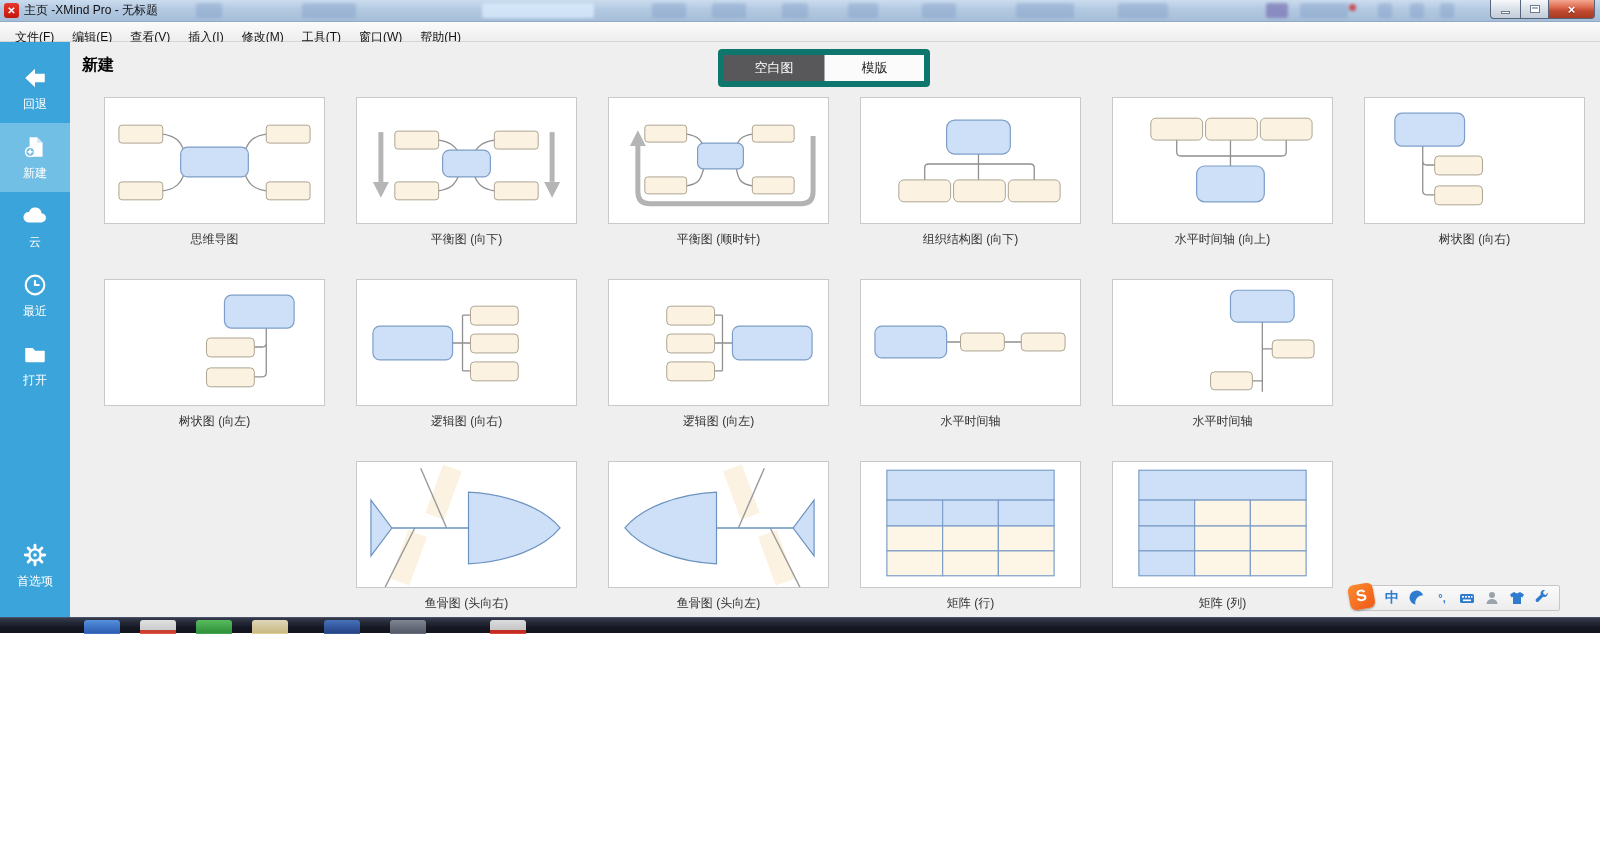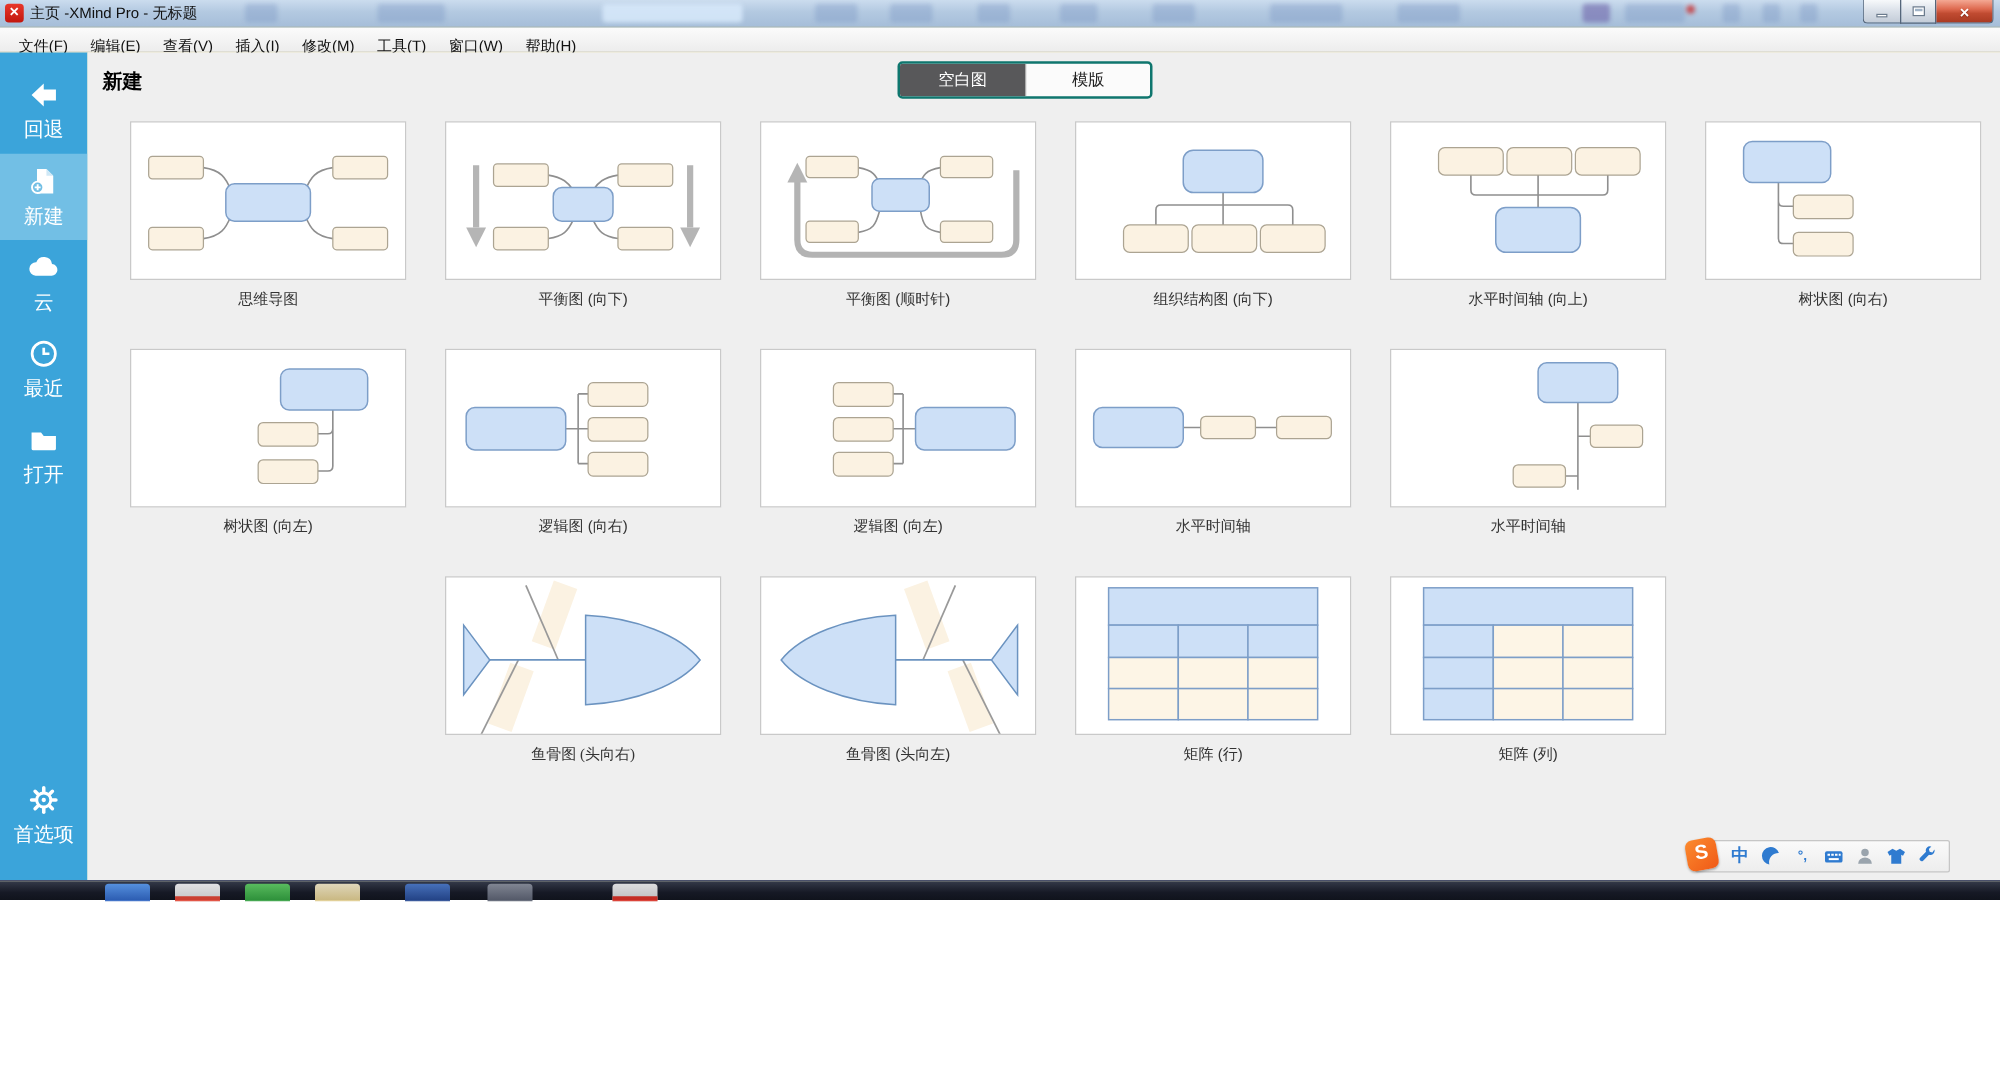--- a/index.html
+++ b/index.html
@@ -1,17 +1,17 @@
 <!DOCTYPE html>
 <html><head>
 <meta charset="utf-8">
 <style>
   * { margin:0; padding:0; box-sizing:border-box; }
   html,body { width:1600px; height:868px; overflow:hidden; font-family:"Liberation Sans", sans-serif; }
-  .screen { position:relative; width:1600px; height:720px; background:#fef9c3; }
+  .screen { position:relative; width:1600px; height:633px; background:#a21caf; }
 
   
   .titlebar { position:relative; height:22px; background:linear-gradient(180deg,#CBDCEE 0%,#B3C9E1 45%,#A6BED9 100%); border-bottom:1px solid #93AAC4; display:flex; align-items:center; padding-left:4px; overflow:hidden; }
   .ghost { position:absolute; top:3px; height:15px; border-radius:3px; background:rgba(110,140,190,.30); filter:blur(1.5px); }
   .ghost.bright { background:rgba(215,233,250,.85); }
   .ghost.dot { background:rgba(200,40,40,.75); border-radius:50%; }
   .ghost.purple { background:rgba(110,100,170,.6); }
   .app-icon { width:15px; height:15px; border-radius:3px; background:linear-gradient(#E8372B,#C2170D); position:relative; flex:0 0 auto; margin-right:5px; z-index:2; }
   .app-icon::before { content:"✕"; position:absolute; left:0; top:0; width:15px; height:15px; color:#fff; font-size:10px; line-height:15px; text-align:center; font-weight:bold; }
   .title-text { font-size:12px; color:#111; z-index:2; }
@@ -26,39 +26,39 @@
   .glyph-close { color:#fff; font-size:13px; font-weight:bold; text-shadow:0 1px 1px #7c2413; line-height:17px; }
 
   
   .menubar { height:20px; background:linear-gradient(#FBFBFB,#EDEDED); border-bottom:1px solid #D6D6D6; display:flex; align-items:center; padding-left:6px; }
   .menu-item { font-size:12px; color:#111; padding:0 9px; line-height:20px; cursor:default;margin-top:10px; }
 
   
   .main { position:absolute; top:42px; left:0; right:0; bottom:16px; display:flex; }
   .sidebar { position:relative; width:70px; background:#3BA4DA; flex:0 0 auto; }
   .side-item { width:70px; height:69px; display:flex; flex-direction:column; align-items:center; justify-content:center; color:#fff; cursor:pointer; }
-  .side-item .lbl { font-size:16px; margin-top:5px; }
+  .side-item .lbl { font-size:12px; margin-top:5px; }
   .side-item.active { background:#72BFE5; }
   .side-item.first { margin-top:12px; }
   .side-prefs { position:absolute; bottom:17px; left:0; }
 
   .content { position:relative; flex:1; background:#EFEFEF; overflow:hidden; }
   .content-header { position:relative; height:55px; }
   .page-title { position:absolute; left:12px; top:13px; font-size:16px; font-weight:bold; color:#000; }
-  .tabgroup { position:absolute; left:648px; top:7px; display:flex; border:2px solid #0f766e; border-radius:4px; overflow:hidden; background:#FBFBFB; }
+  .tabgroup { position:absolute; left:648px; top:7px; display:flex; border:6px solid #0f766e; border-radius:4px; overflow:hidden; background:#FBFBFB; }
   .tab { width:100px; height:26px; line-height:26px; text-align:center; font-size:13px; color:#222; cursor:pointer; }
   .tab.selected { background:#58585A; color:#fff; }
   .tab + .tab { border-left:1px solid #ACACAC; }
 
   .grid { margin-left:34px; display:grid; grid-template-columns:repeat(6,221px); column-gap:21px; row-gap:16px;gap:31px; }
   .card { width:221px; cursor:pointer; }
   .thumb { height:127px; background:#fff; border:1px solid #C9C9C9; }
   .thumb svg { width:100%; height:100%; display:block; }
   .caption { margin-top:7px; text-align:center; font-size:12px; color:#333; }
-  .col2 { grid-column-start:2;font-family:Liberation Serif, serif; }
+  .col2 { grid-column-start:2; }
 
   
   .tb { fill:#CDE0F7; stroke:#7D9EC8; stroke-width:1.2; }
   .te { fill:#FBF2E2; stroke:#ACA492; stroke-width:1; }
   .tl { fill:none; stroke:#8F8F8F; stroke-width:1.3; }
   .ua { fill:none; stroke:#B3B3B3; stroke-width:5; }
   .ga { stroke:#B5B5B5; stroke-width:5; }
   .fb { fill:#CDE0F7; stroke:#6B93C0; stroke-width:1.2; }
   .fe { fill:#FBF2E2; }
   .bone { stroke:#999; stroke-width:1.4; fill:none; }

